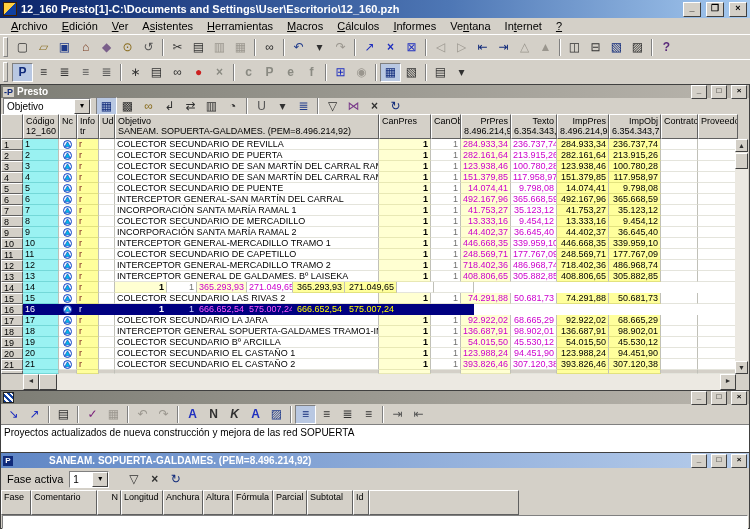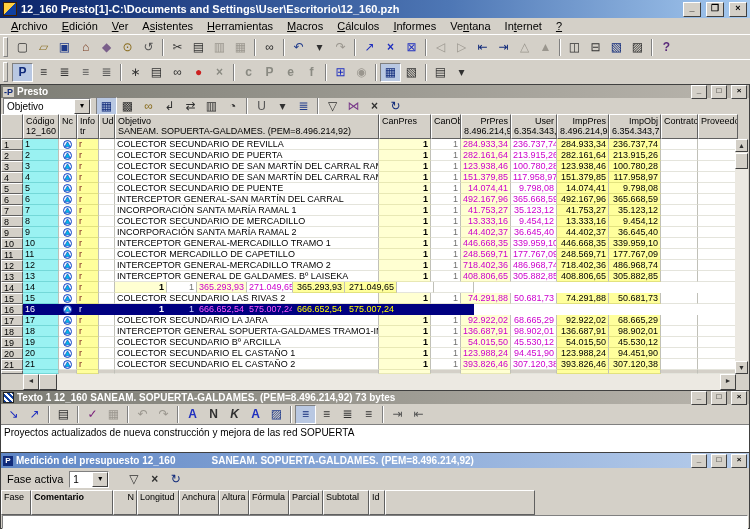--- a/index.html
+++ b/index.html
@@ -232,21 +232,21 @@
         <div>CanPres</div>
       </div>
     <div class="hc" style="width:30px">
         <div>CanObj</div>
       </div>
     <div class="hc num" style="width:50px">
       <div class="l2">PrPres</div>
         <div class="l2">8.496.214,93</div>
     </div>
     <div class="hc num" style="width:46px">
-      <div class="l2">User</div>
+      <div class="l2">Texto</div>
         <div class="l2">6.354.343,79</div>
     </div>
     <div class="hc num" style="width:52px">
       <div class="l2">ImpPres</div>
         <div class="l2">8.496.214,93</div>
     </div>
     <div class="hc num" style="width:52px">
       <div class="l2">ImpObj</div>
         <div class="l2">6.354.343,79</div>
     </div>
@@ -452,21 +452,21 @@
   </div>
       <div class="grow">
     <div class="gc rownum" style="width:22px">11</div>
     <div class="gc codigo" style="width:36px">11</div>
     <div class="gc nc" style="width:18px"><span class="ncicon"><svg width="9" height="9" viewBox="0 0 9 9">
               <circle cx="4.5" cy="4.5" r="4" fill="#eef6ff" stroke="#1040c0" stroke-width="1"></circle>
               <polygon points="4.5,1.8 7.3,6.8 1.7,6.8" fill="#00b8e8" stroke="#1040c0" stroke-width="0.6"></polygon>
             </svg></span></div>
     <div class="gc info" style="width:22px">r</div>
     <div class="gc" style="width:16px"></div>
-    <div class="gc res" style="width:264px">COLECTOR MERCADILLO DE CAPETILLO</div>
+    <div class="gc res" style="width:264px">COLECTOR SECUNDARIO DE CAPETILLO</div>
     <div class="gc pale num bold" style="width:52px">1</div>
     <div class="gc num gray" style="width:30px">1</div>
     <div class="gc pale num mag" style="width:50px">248.569,71</div>
     <div class="gc num mag" style="width:46px">177.767,09</div>
     <div class="gc yell num" style="width:52px">248.569,71</div>
     <div class="gc yell num" style="width:52px">177.767,09</div>
     <div class="gc" style="width:37px"></div>
     <div class="gc" style="width:40px"></div>
   </div>
       <div class="grow">
@@ -688,21 +688,20 @@
   <div class="vscroll" style="right:1px;top:54px;height:235px">
     <div class="sbtn" style="height:13px;width:13px">▲</div>
     <div class="sbtn" style="height:16px;width:13px;margin-top:1px"></div>
     <div class="sbtn" style="height:13px;width:13px;position:absolute;bottom:0">▼</div>
   </div>
 </div>
 
 <div class="panel" style="top:390px;height:62px">
   <div class="ptitle">
     <span style="width:9px;height:9px;background:repeating-linear-gradient(45deg,#1040a0 0 2px,#fff 2px 4px);border:1px solid #202020"></span>
-    <span>Texto 1 12_160 SANEAM. SOPUERTA-GALDAMES. (PEM=8.496.214,92) 73 bytes</span>
     <span class="sp"></span>
     <span class="winbtn small">_</span>
     <span class="winbtn small">□</span>
     <span class="winbtn small">×</span>
   </div>
   <div class="subtb" style="height:20px" id="texto-tb">
       <span class="tbi" style="color: rgb(31, 47, 191);">↘</span>
       <span class="tbi" style="color: rgb(31, 47, 191);">↗</span>
       <span class="tbsep"></span>
       <span class="tbi">▤</span>
@@ -728,21 +727,20 @@
       <span class="tbi" style="color: rgb(85, 85, 85);">⇤</span>
     </div>
   <div class="textarea">
     <span>Proyectos actualizados de nueva construcción y mejora de las red SOPUERTA</span>
   </div>
 </div>
 
 <div class="panel" style="top:452px;height:77px">
   <div class="ptitle ptitle-blue">
     <span style="width:10px;height:10px;background:#102a7a;color:#fff;font-size:8px;line-height:10px;text-align:center;font-weight:bold">P</span>
-    <span>Medición del presupuesto  12_160</span>
     <span style="width:30px"></span>
     <span>SANEAM. SOPUERTA-GALDAMES. (PEM=8.496.214,92)</span>
     <span class="sp"></span>
     <span class="winbtn small">_</span>
     <span class="winbtn small">□</span>
     <span class="winbtn small">×</span>
   </div>
   <div class="subtb" style="height:22px">
     <span class="faselabel">Fase activa</span>
     <span class="combo" style="width:38px">
@@ -751,21 +749,21 @@
     </span>
     <span style="width:14px"></span>
     <span id="medicion-tb-icons" style="display:flex;align-items:center">
         <span class="tbi">▽</span>
         <span class="tbi" style="font-weight: bold;">×</span>
         <span class="tbi" style="color: rgb(16, 42, 122);">↻</span>
       </span>
   </div>
   <div class="mhead" id="medicion-head">
       <div class="hc" style="width: 30px;">Fase</div>
-      <div class="hc" style="width: 82px; font-weight: bold;">Comentario</div>
+      <div class="hc" style="width: 66px;">Comentario</div>
       <div class="hc" style="width: 24px; text-align: right;">N</div>
       <div class="hc" style="width: 42px;">Longitud</div>
       <div class="hc" style="width: 40px;">Anchura</div>
       <div class="hc" style="width: 30px;">Altura</div>
       <div class="hc" style="width: 40px;">Fórmula</div>
       <div class="hc" style="width: 34px;">Parcial</div>
       <div class="hc" style="width: 46px;">Subtotal</div>
       <div class="hc" style="width: 16px;">Id</div>
       <div class="hc" style="width: 150px;"></div>
     </div>

